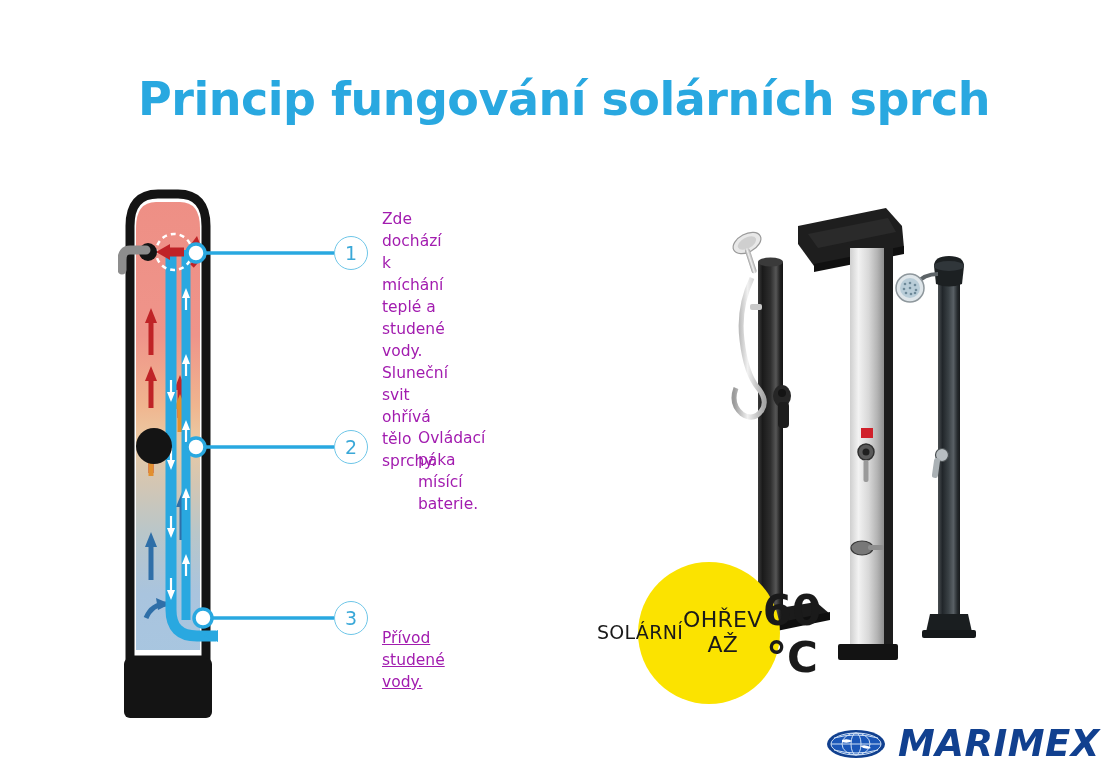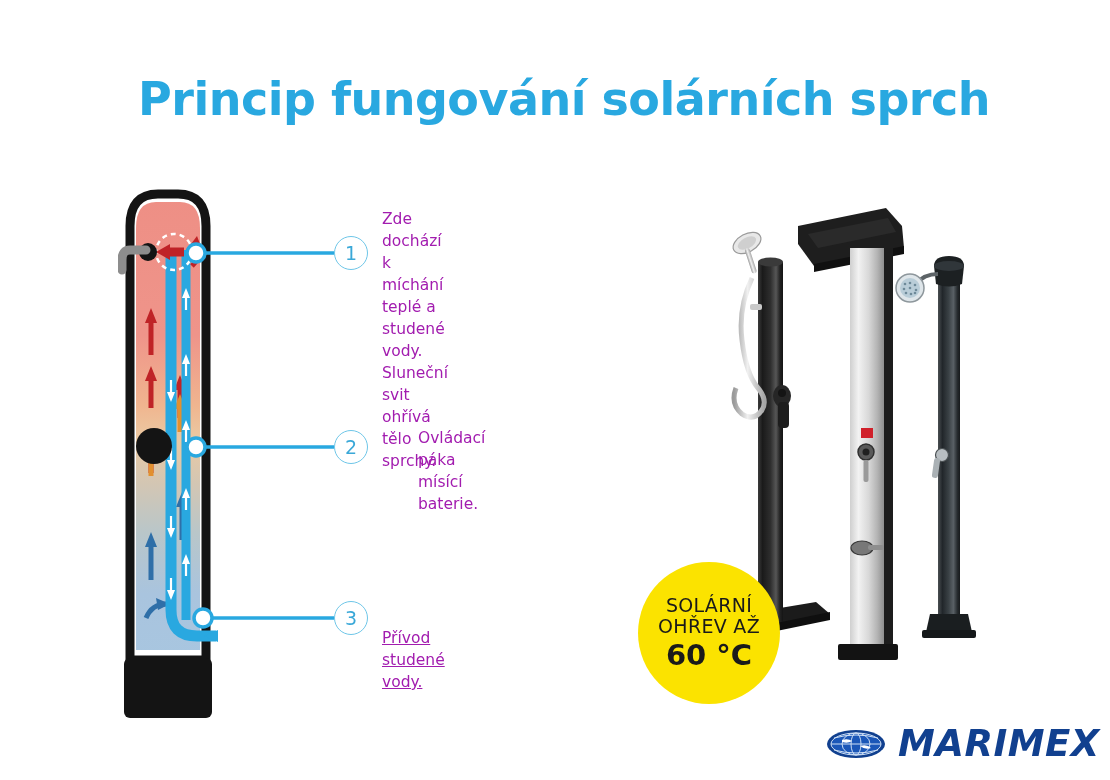--- a/index.html
+++ b/index.html
@@ -48,28 +48,28 @@
   
   .connectors{position:absolute;left:0;top:0;width:1110px;height:780px;pointer-events:none;}
 
   
   .photos{position:absolute;left:690px;top:200px;width:400px;height:480px;}
   .photos svg{display:block;}
 
   
   .badge{
     position:absolute;left:638px;top:562px;width:142px;height:142px;border-radius:50%;
-    background:#fbe300;display:flex;flex-direction:column;
+    background:#fbe300;display:flex;flex-direction:row;
     align-items:center;justify-content:center;color:#1a1a1a;
     font-family:"DejaVu Sans","Liberation Sans",sans-serif;
     line-height:1.12;text-align:center;
   }
   .badge .b1{font-size:19px;font-weight:400;letter-spacing:0.3px;}
-  .badge .b2{font-size:19px;font-weight:400;letter-spacing:0.3px;}
-  .badge .b3{font-size:29px;font-weight:700;margin-top:2px;letter-spacing:0px;}
+  .badge .b2{font-size:22px;font-weight:400;letter-spacing:0.3px;}
+  .badge .b3{font-size:42px;font-weight:700;margin-top:2px;letter-spacing:0px;}
 
   
   .logo{position:absolute;left:826px;top:722px;display:flex;align-items:center;gap:12px;}
   .logo .mark{width:60px;height:32px;}
   .logo .word{
     font-size:37px;font-weight:700;font-style:italic;color:#11408f;
     letter-spacing:0.5px;
     font-family:"DejaVu Sans","Liberation Sans",sans-serif;
   }
 </style>

